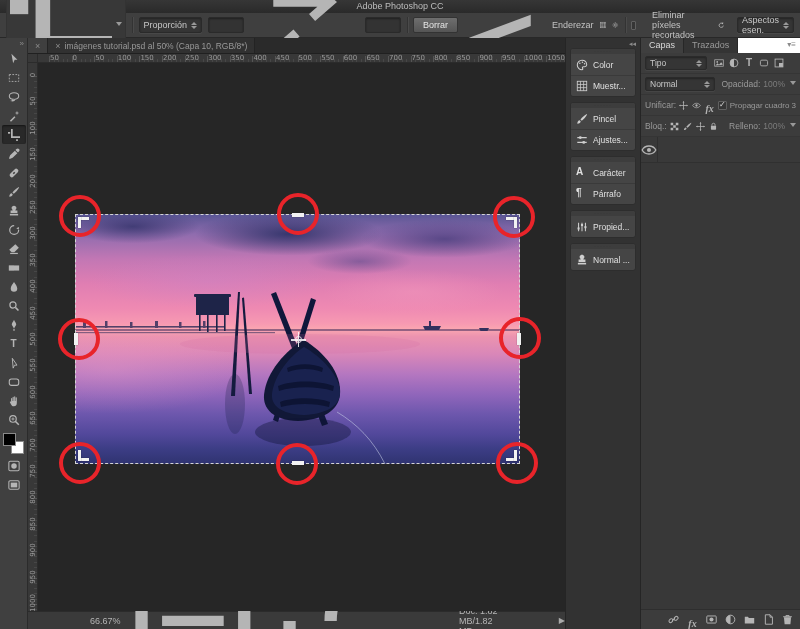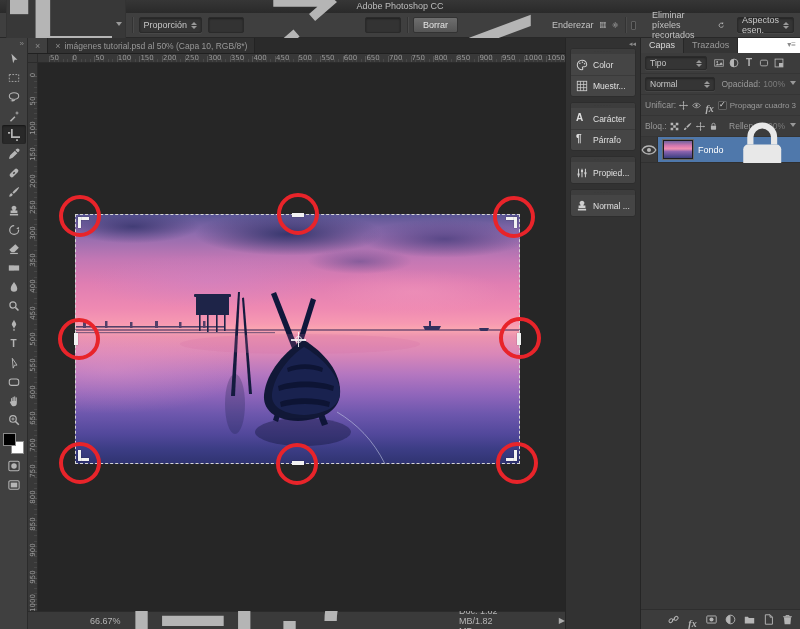--- a/index.html
+++ b/index.html
@@ -605,20 +605,41 @@
                 <svg viewBox="0 0 14 14" fill="currentColor" aria-hidden="true" style="width:100%;height:100%">
                   <rect x="1.5" y="1.5" width="11" height="11" fill="none" stroke="currentColor"></rect>
                   <path d="M1.5 5.2h11M1.5 8.9h11M5.2 1.5v11M8.9 1.5v11" stroke="currentColor" stroke-width=".9"></path>
                 </svg>
               </span>
               <span>Muestr...</span>
             </div>
           </div>
           <div class="dock-group">
             <div class="dock-btn">
+              <span style="width:12px;height:12px;flex:none">
+                <svg viewBox="0 0 14 14" fill="currentColor" aria-hidden="true" style="width:100%;height:100%">
+                  <path d="M12.8 1.2c-2.6 1-6.2 4.3-7.6 6.3l1.5 1.5c2-1.4 5.3-5 6.3-7.6z"></path>
+                  <path d="M4.3 8.4C2.8 8.5 1.6 9.8 1.5 12.4c2.6-.1 3.9-1.3 4-2.8z"></path>
+                </svg>
+              </span>
+              <span>Pincel</span>
+            </div>
+            <div class="dock-btn">
+              <span style="width:12px;height:12px;flex:none">
+                <svg viewBox="0 0 14 14" fill="currentColor" aria-hidden="true" style="width:100%;height:100%">
+                  <path d="M1.5 4.2h11M1.5 9.8h11" stroke="currentColor" stroke-width="1.3"></path>
+                  <circle cx="5" cy="4.2" r="1.7"></circle>
+                  <circle cx="9" cy="9.8" r="1.7"></circle>
+                </svg>
+              </span>
+              <span>Ajustes...</span>
+            </div>
+          </div>
+          <div class="dock-group">
+            <div class="dock-btn">
               <span style="width:12px;height:12px;flex:none"><span class="txticon">A</span></span>
               <span>Carácter</span>
             </div>
             <div class="dock-btn">
               <span style="width:12px;height:12px;flex:none"><span class="txticon">¶</span></span>
               <span>Párrafo</span>
             </div>
           </div>
           <div class="dock-group">
             <div class="dock-btn">
@@ -752,30 +773,20 @@
       </div>
       <div class="layer-row">
         <span class="layer-eye">
           <span class="mini-ib">
               <svg viewBox="0 0 14 14" fill="currentColor" aria-hidden="true" style="width:100%;height:100%">
                 <path d="M7 3.5c-3 0-5.3 2.2-6 3.5.7 1.3 3 3.5 6 3.5s5.3-2.2 6-3.5c-.7-1.3-3-3.5-6-3.5z" fill="none" stroke="currentColor" stroke-width="1.1"></path>
                 <circle cx="7" cy="7" r="1.8"></circle>
               </svg>
             </span>
         </span>
-        <span class="layer-sel selected">
-          <span class="layer-thumb"></span>
-          <span class="layer-name">Fondo</span>
-          <span class="layer-lock">
-              <svg viewBox="0 0 14 14" fill="currentColor" aria-hidden="true" style="width:100%;height:100%">
-                <rect x="3" y="6" width="8" height="6" rx="1"></rect>
-                <path d="M4.5 6V4.5a2.5 2.5 0 0 1 5 0V6" fill="none" stroke="currentColor" stroke-width="1.3"></path>
-              </svg>
-            </span>
-        </span>
       </div>
       <div class="lp-fill"></div>
       <div class="lp-bottom" id="lp-bottom">
           <span class="mini-ib" style="height: 11px; width: 11px;">
             <svg viewBox="0 0 14 14" fill="currentColor" aria-hidden="true" style="width:100%;height:100%">
               <path d="M5 9l4-4" stroke="currentColor" stroke-width="1.2"></path>
               <rect x="1" y="6.5" width="5.5" height="4" rx="2" fill="none" stroke="currentColor" stroke-width="1.2" transform="rotate(-45 3.75 8.5)"></rect>
               <rect x="7.5" y="3.5" width="5.5" height="4" rx="2" fill="none" stroke="currentColor" stroke-width="1.2" transform="rotate(-45 10.25 5.5)"></rect>
             </svg>
           </span>

